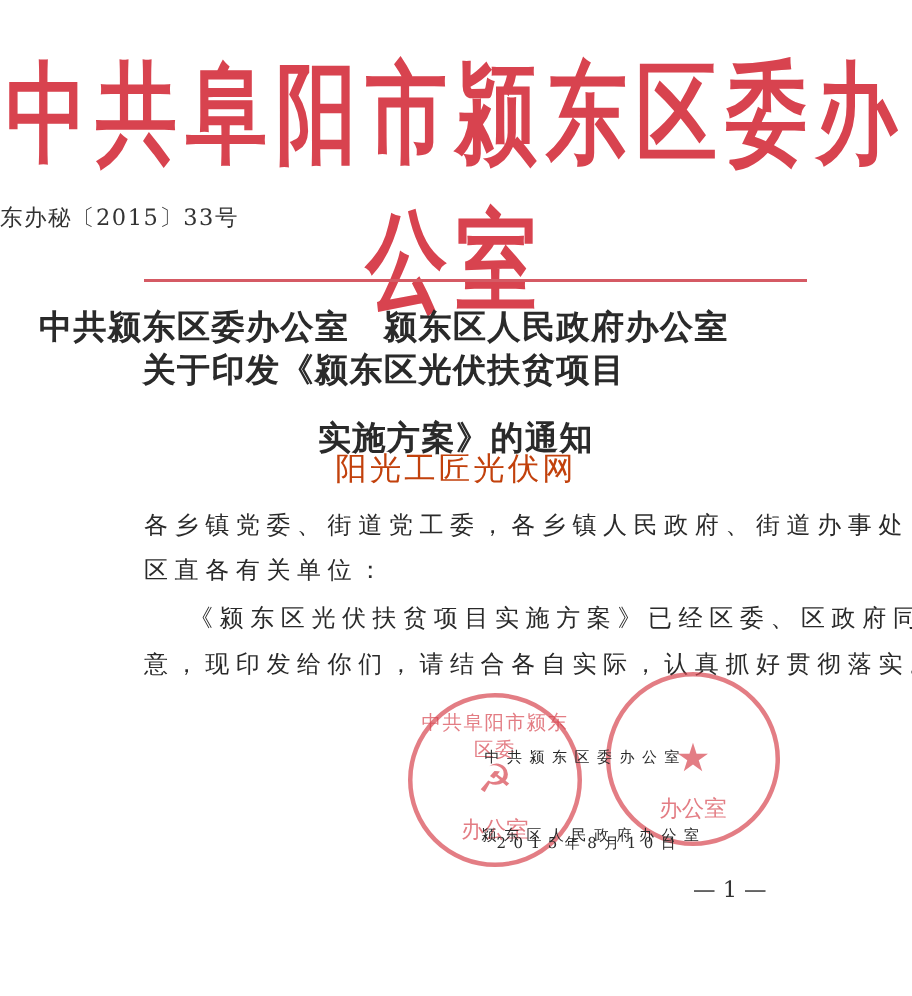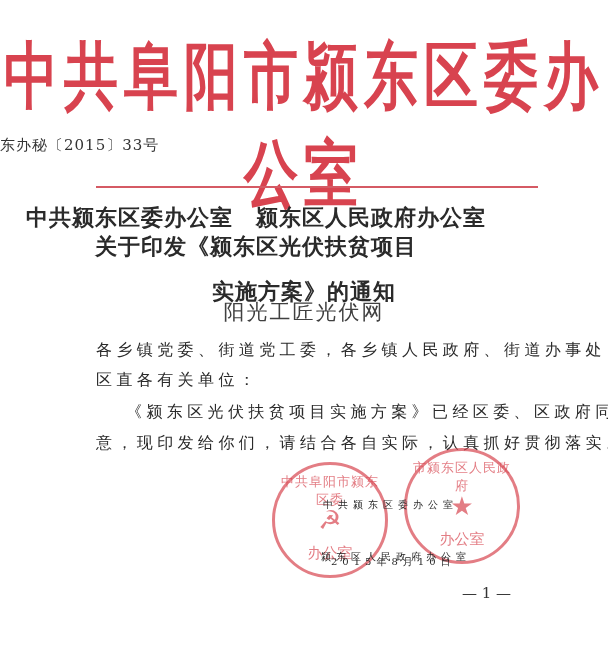--- a/index.html
+++ b/index.html
@@ -2,21 +2,21 @@
 <html><head>
 <meta charset="utf-8">
 <style>
   html, body { margin:0; padding:0; }
   body { width:608px; height:664px; background:#ffffff; position:relative; overflow:hidden; font-family:"DejaVu Serif", serif; }
   .masthead { position:absolute; top:28px; left:0; width:608px; text-align:center; color:#d8434f; font-family:"DejaVu Sans", sans-serif; font-weight:bold; font-size:54px; letter-spacing:6px; transform:scaleY(1.35); transform-origin:top center; }
   .docno { position:absolute; top:136px; left:0; width:608px; text-align:left; font-size:15px; color:#333; letter-spacing:1px; }
   .redline { position:absolute; top:186px; left:96px; width:442px; height:2px; background:#d55a64; }
   .title { position:absolute; left:0; width:512px; text-align:center; font-weight:bold; font-size:22px; color:#2a2a2a; letter-spacing:1px; }
   .t1 { top:203px; } .t2 { top:232px; } .t3 { top:277px;margin-left:48px; }
-  .watermark { position:absolute; top:298px; left:0; width:608px; text-align:center; font-family:"DejaVu Sans", sans-serif; font-size:21px; color:#404040; letter-spacing:2px; }
+  .watermark { position:absolute; top:298px; left:0; width:608px; text-align:center; font-family:"DejaVu Sans", sans-serif; font-size:21px; color:#c2410c; letter-spacing:2px; }
   .body-line { position:absolute; left:96px; font-size:16px; color:#2a2a2a; letter-spacing:4.4px; white-space:nowrap; }
   .b1 { top:340px; } .b2 { top:370px;text-align:right; } .b3 { top:402px; left:126px; } .b4 { top:433px; }
   .sig { position:absolute; font-size:10px; color:#2a2a2a; letter-spacing:5px; white-space:nowrap;margin-left:25px; }
   .s1 { top:498px; left:298px; } .s2 { top:550px; left:296px; } .s3 { top:555px; left:306px; }
   .pageno { position:absolute; top:584px; left:462px; font-size:15px; color:#333; }
   .seal { position:absolute; border:3px solid rgba(215,70,80,0.7); border-radius:50%; color:rgba(215,70,80,0.7); font-family:"DejaVu Sans", sans-serif; }
   .seal1 { left:272px; top:462px; width:110px; height:110px; }
   .seal2 { left:404px; top:448px; width:110px; height:110px; }
   .seal-text { position:absolute; width:100%; top:8px; text-align:center; font-size:13px; letter-spacing:1px; }
   .seal-bottom { position:absolute; width:100%; bottom:12px; text-align:center; font-size:15px; }
@@ -39,21 +39,20 @@
 <div class="body-line b2">区直各有关单位：</div>
 <div class="body-line b3">《颍东区光伏扶贫项目实施方案》已经区委、区政府同</div>
 <div class="body-line b4">意，现印发给你们，请结合各自实际，认真抓好贯彻落实。</div>
 
 <div class="seal seal1">
   <div class="seal-text">中共阜阳市颍东区委</div>
   <div class="seal-center">☭</div>
   <div class="seal-bottom">办公室</div>
 </div>
 <div class="seal seal2">
-  <div class="seal-text">市颍东区人民政府</div>
   <div class="seal-center">★</div>
   <div class="seal-bottom">办公室</div>
 </div>
 
 <div class="sig s1">中共颍东区委办公室</div>
 <div class="sig s2">颍东区人民政府办公室</div>
 <div class="sig s3">2015年8月10日</div>
 
 <div class="pageno">— 1 —</div>
 

